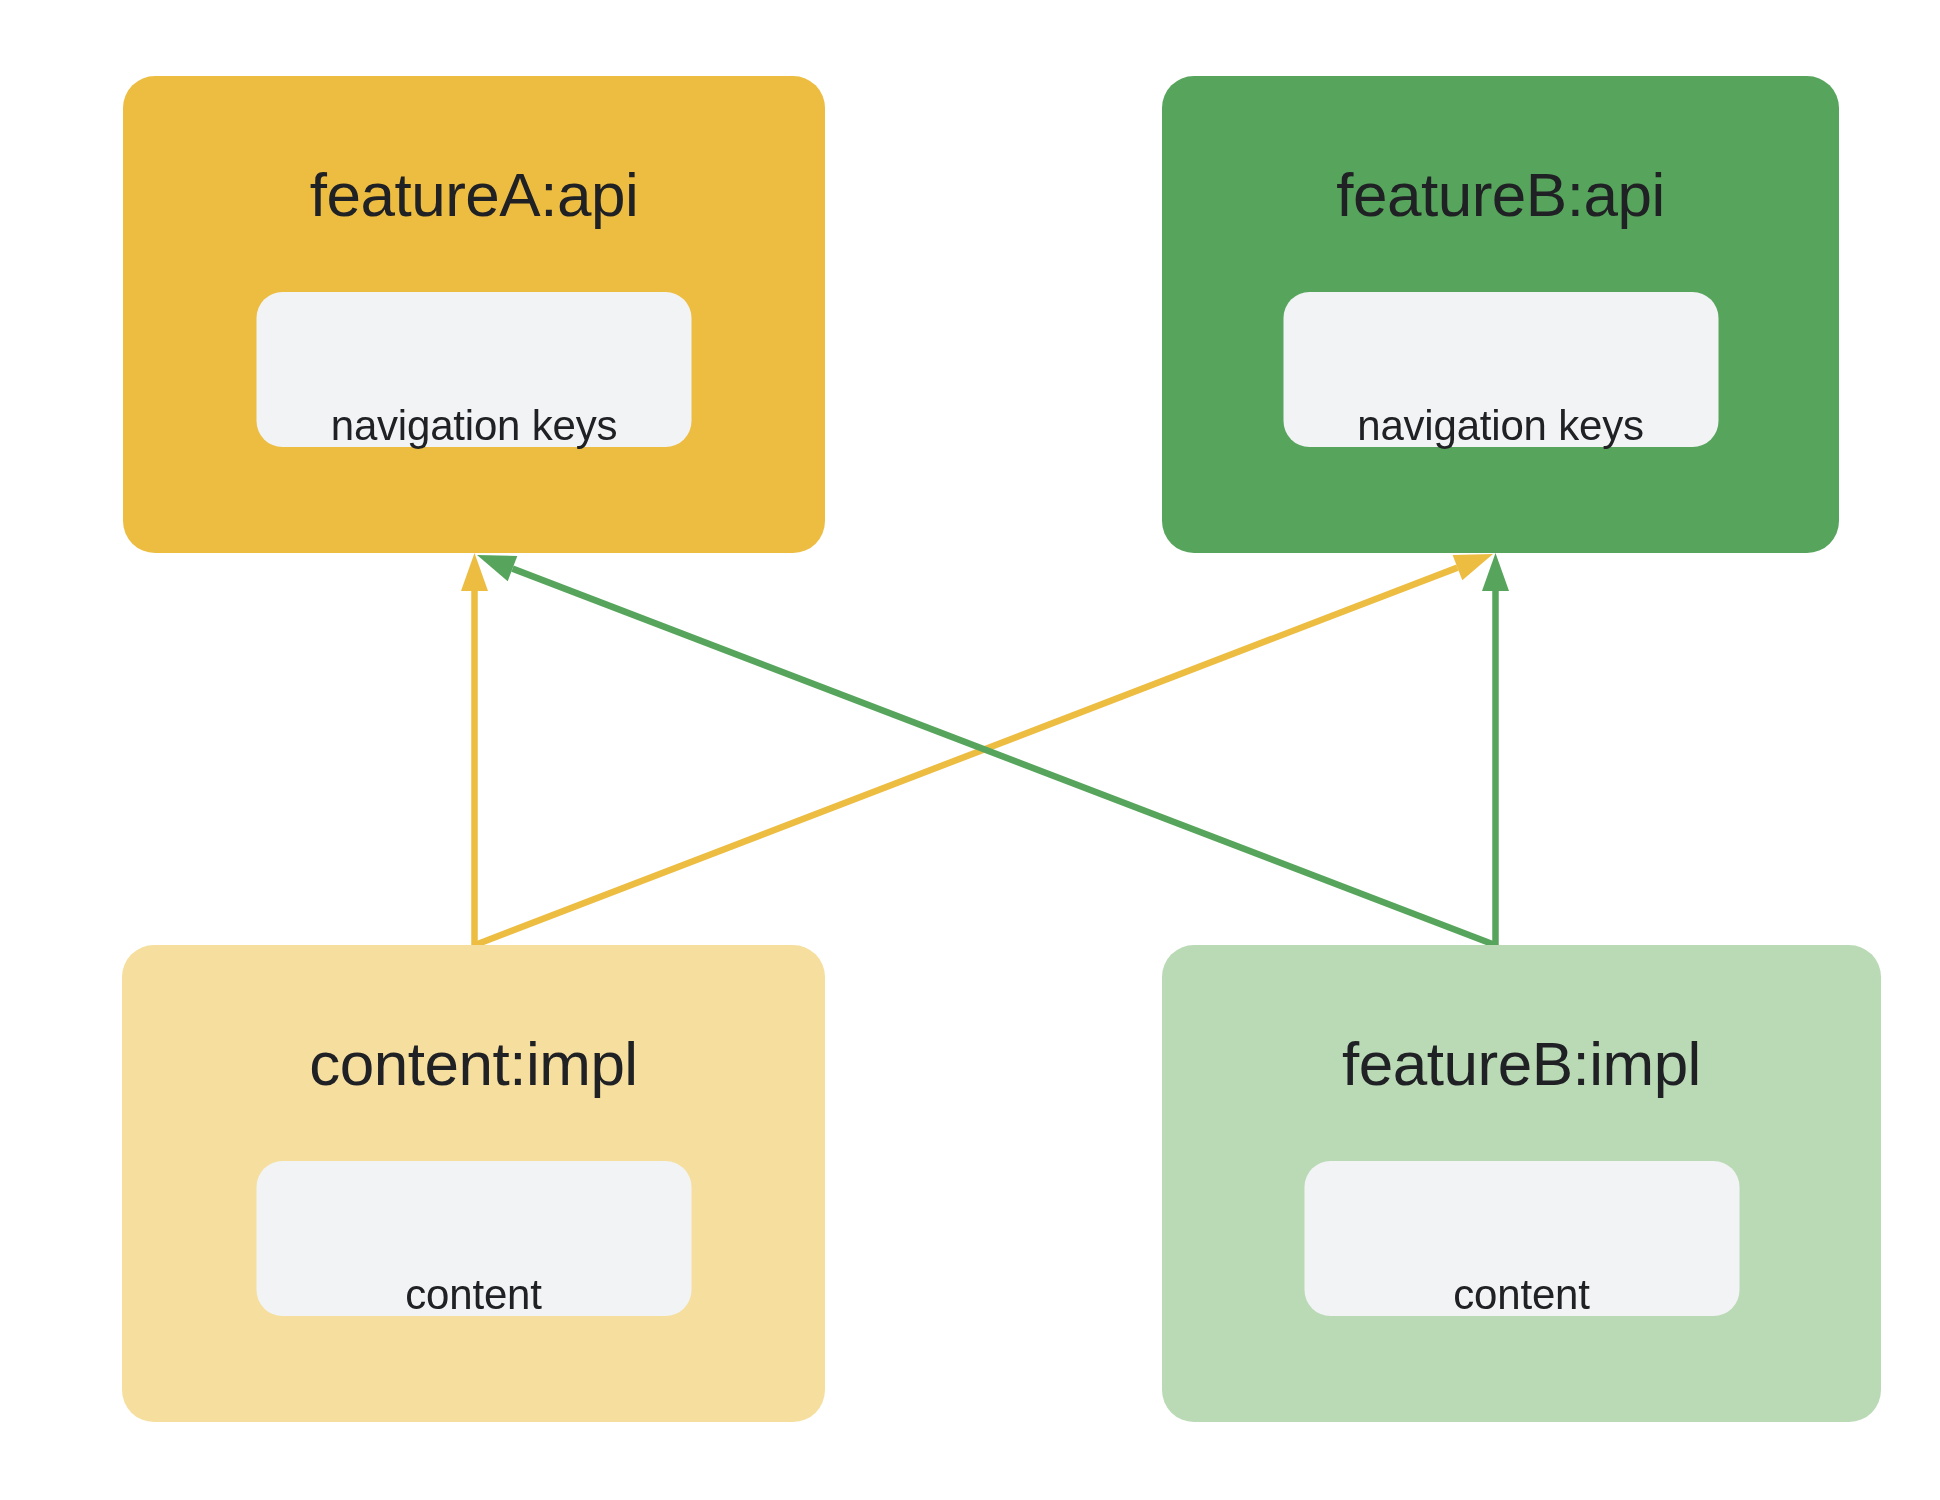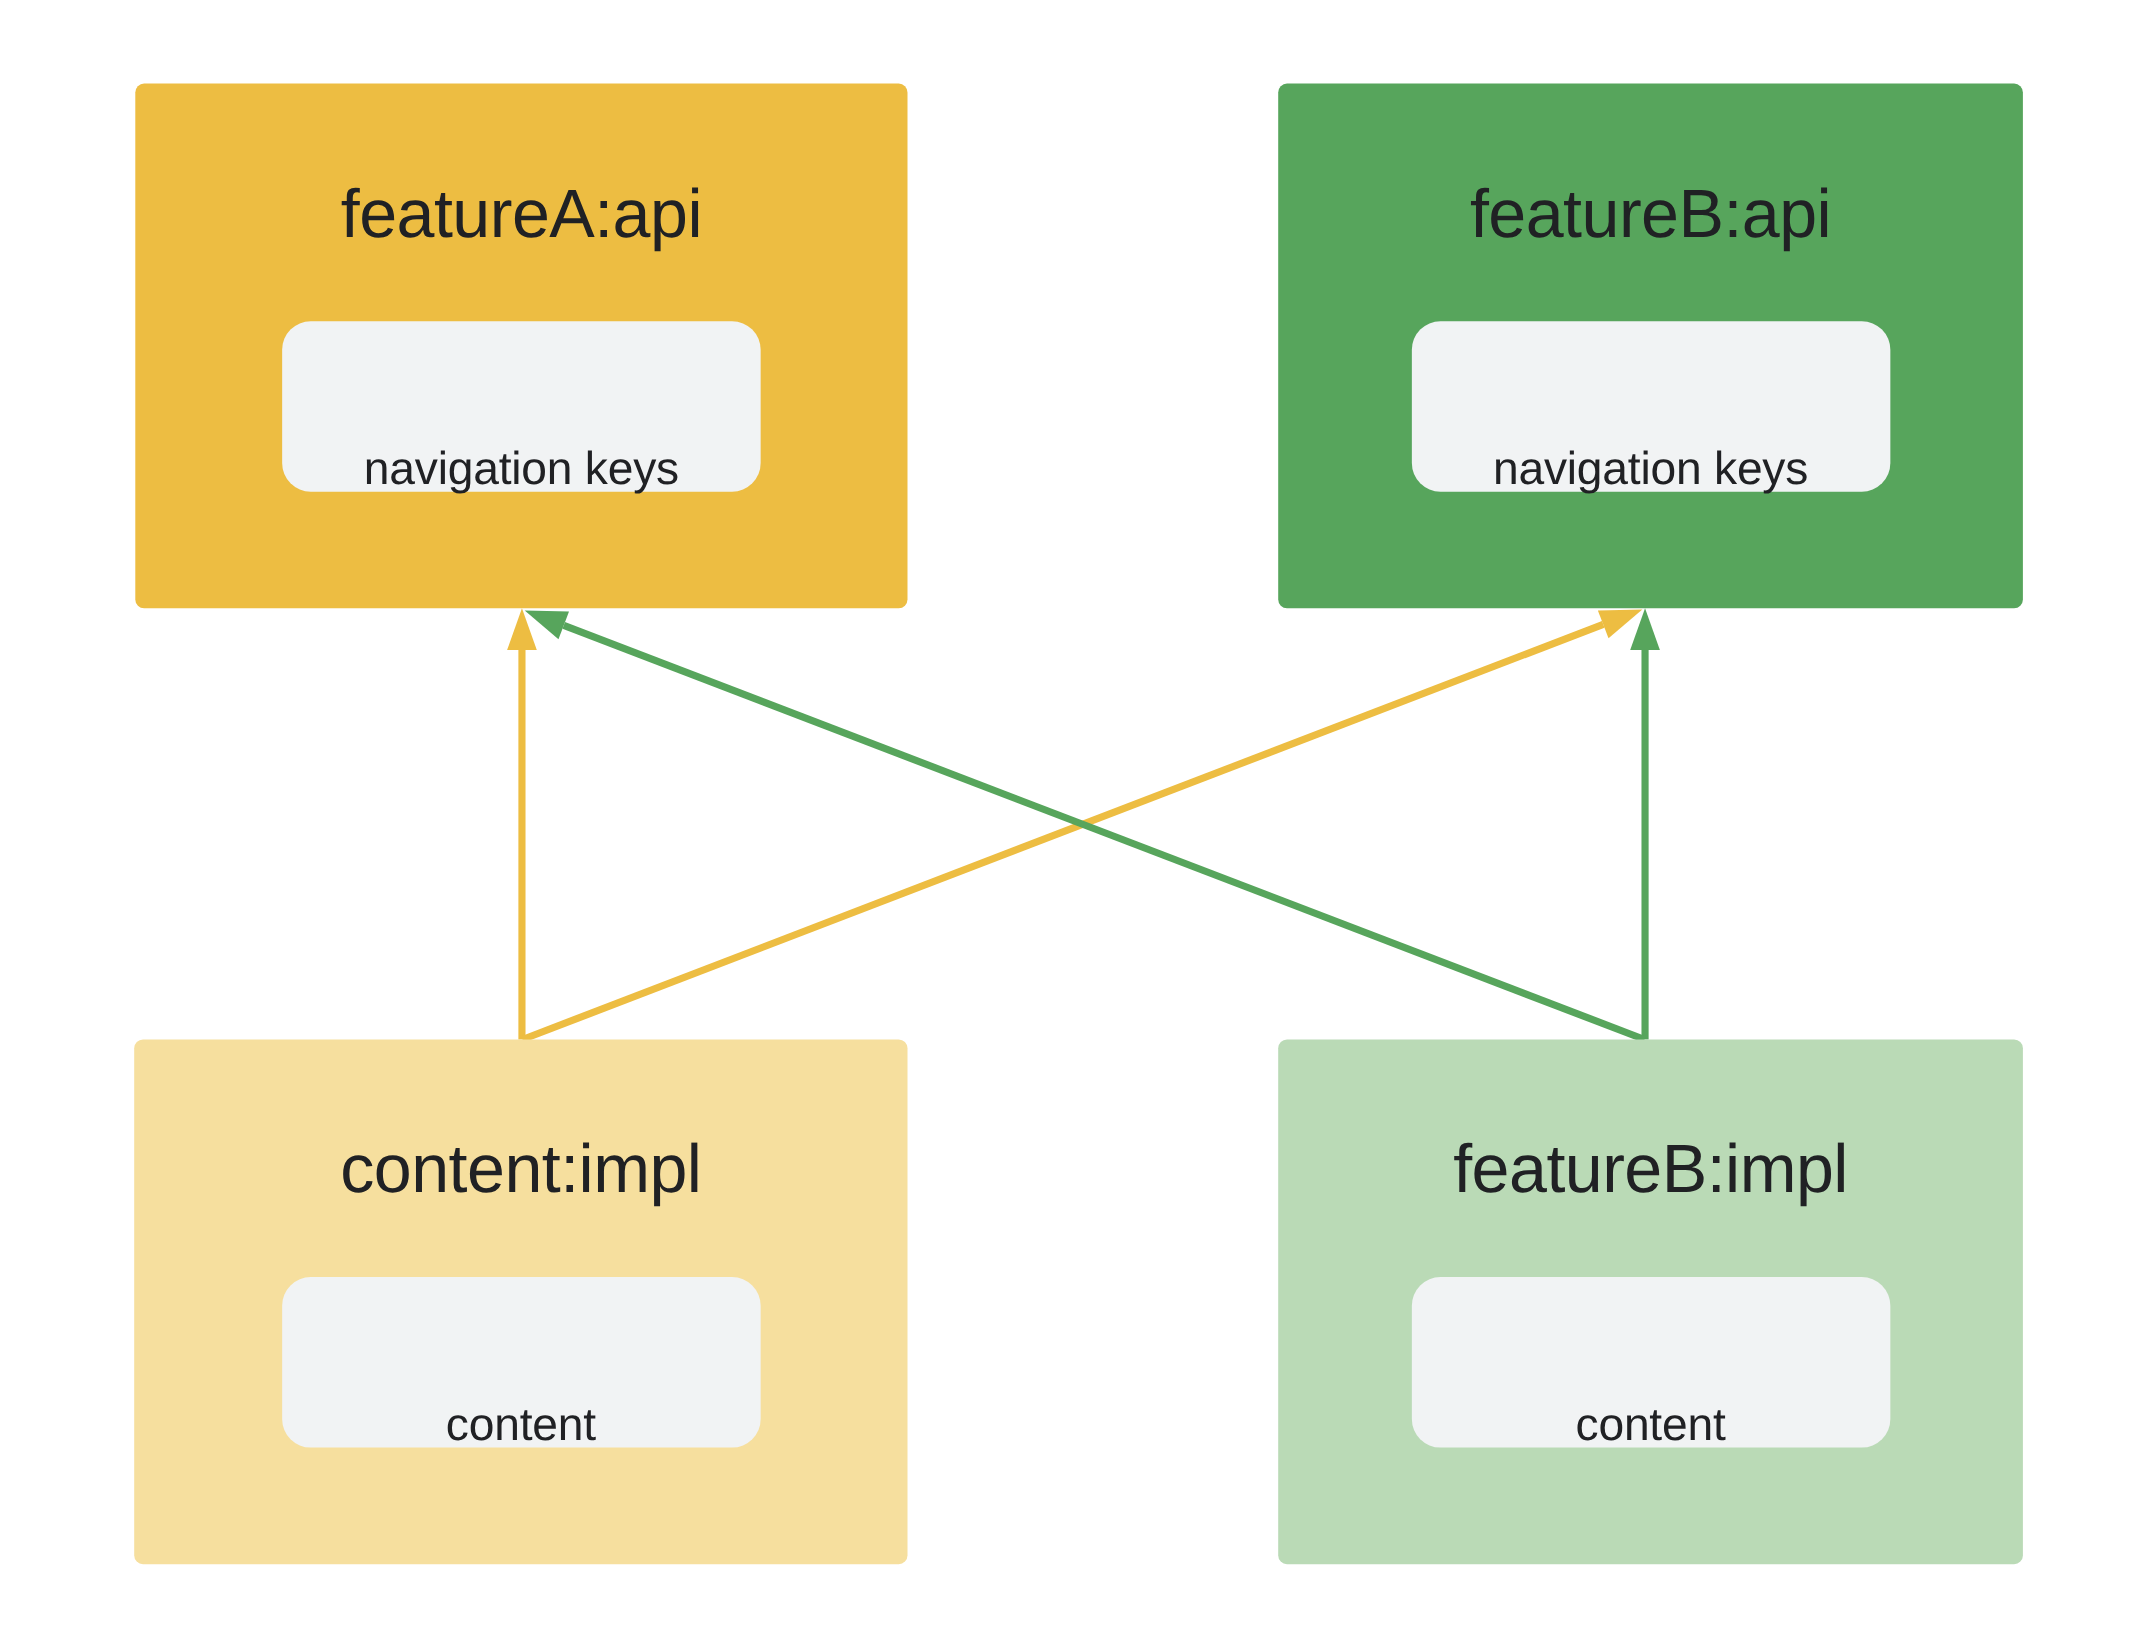--- a/index.html
+++ b/index.html
@@ -10,21 +10,21 @@
   .canvas {
     position: relative;
     width: 1940px;
     height: 1500px;
     background: #ffffff;
     overflow: hidden;
     font-family: "Liberation Sans", sans-serif;
   }
   .module {
     position: absolute;
-    border-radius: 8px;
+    border-radius: 32px;
   }
   .module-title {
     position: absolute;
     top: 88px;
     left: 0;
     right: 0;
     text-align: center;
     font-size: 62px;
     line-height: 62px;
     font-weight: 400;
@@ -59,21 +59,21 @@
     pointer-events: none;
   }
   .arrow-line {
     fill: none;
     stroke-width: 6.5;
   }
   
   .pos-a-api  { left: 123px;  top: 76px;  width: 702px; height: 477px; }
   .pos-b-api  { left: 1162px; top: 76px;  width: 677px; height: 477px; }
   .pos-a-impl { left: 122px;  top: 945px; width: 703px; height: 477px; }
-  .pos-b-impl { left: 1162px; top: 945px; width: 677px; height: 477px; }
+  .pos-b-impl { left: 1162px; top: 945px; width: 677px; height: 477px; padding-left: 42px; }
 </style>
 </head>
 <body>
 
 <div class="canvas" style="background-color: rgb(255, 255, 255); color: rgb(32, 33, 36);">
 
   <svg class="arrows-layer" viewBox="0 0 1940 1500" width="1940" height="1500">
 
     <line class="arrow-line" x1="474.5" y1="945" x2="474.5" y2="585" style="stroke: rgb(237, 189, 66);"></line>
     <polygon points="474.5,553 461,591 488,591" style="fill: rgb(237, 189, 66);"></polygon>

